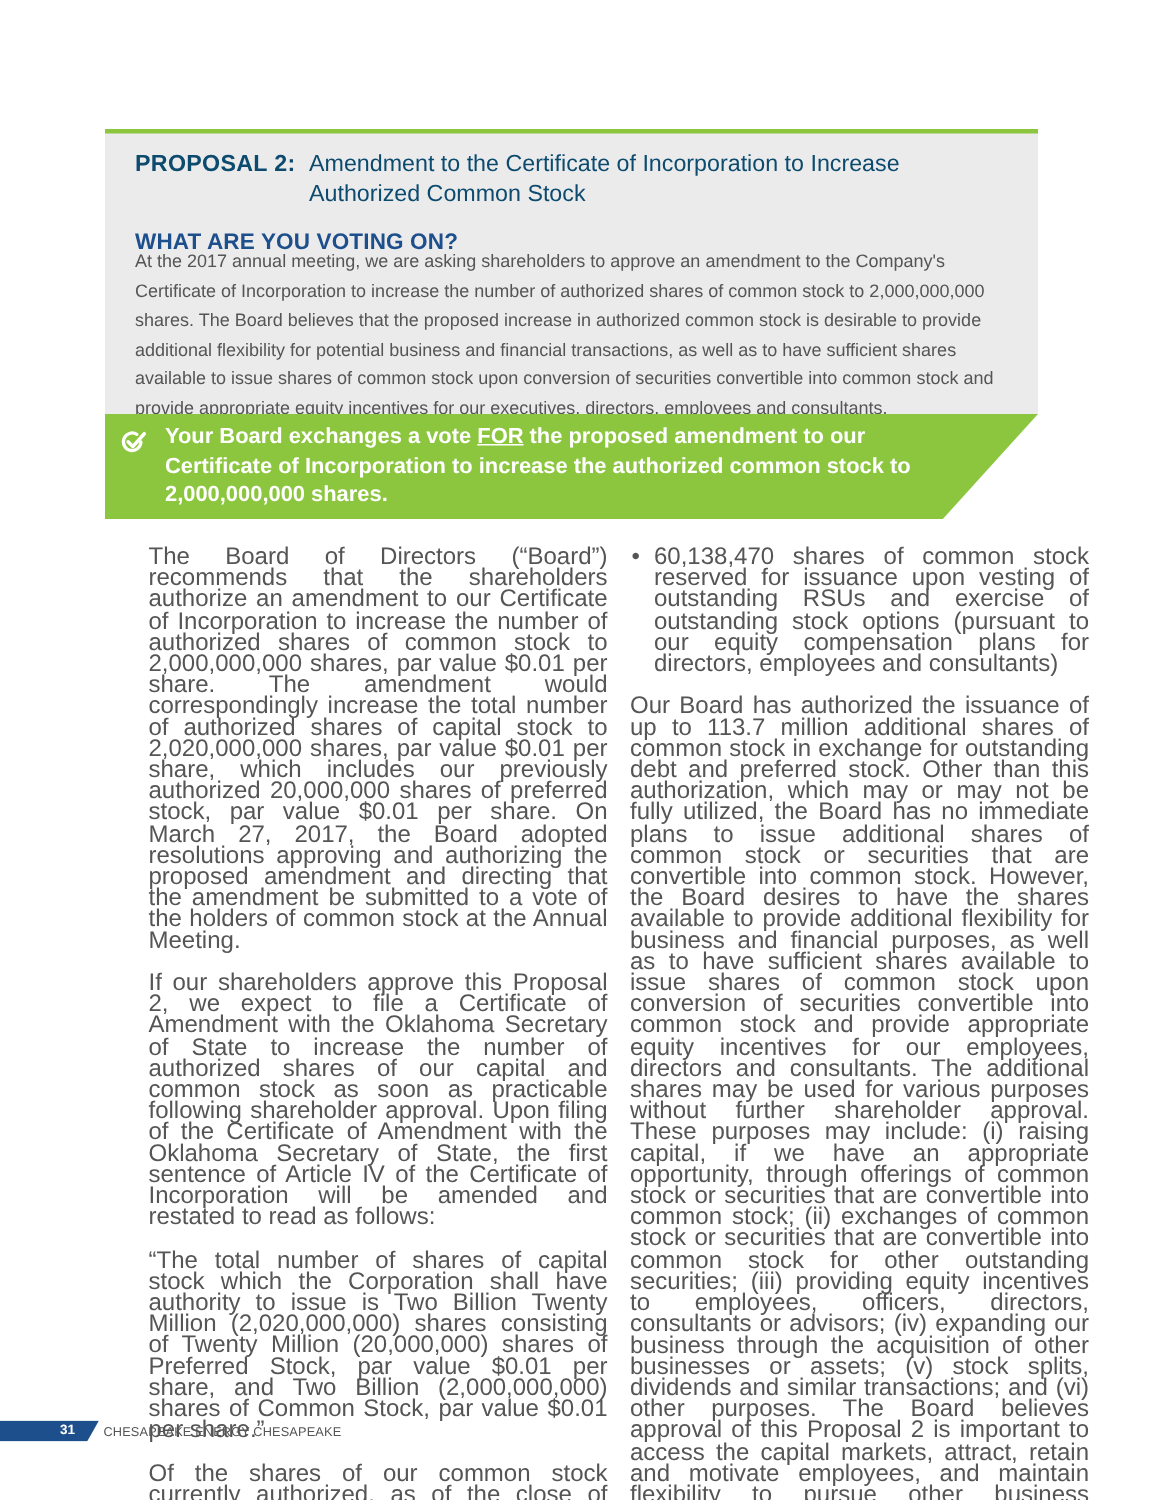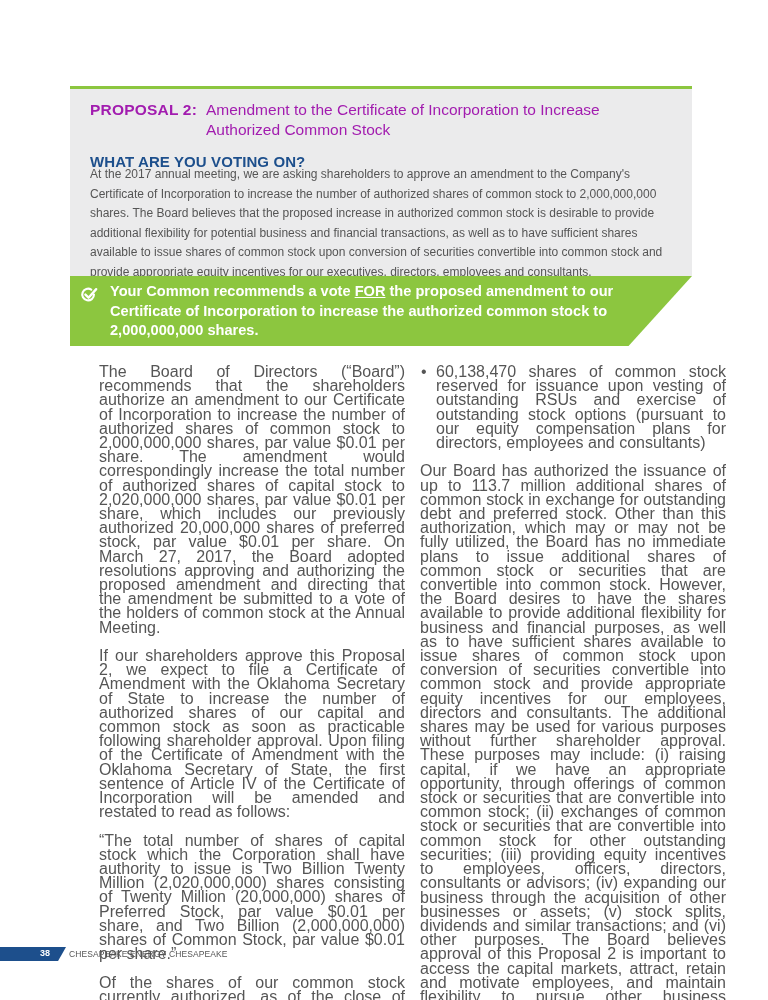--- a/index.html
+++ b/index.html
@@ -10,21 +10,21 @@
     color: #555555;
   }
   .gray-box {
     position: absolute; left: 70px; top: 86px; width: 622px; height: 190px;
     background: #ebebec;
     border-top: 3px solid #8cc63f;
     box-sizing: border-box;
   }
   .proposal-title {
     position: absolute; left: 20px; top: 11px; width: 590px;
-    font-size: 15.5px; line-height: 20px; color: #a21caf;
+    font-size: 15.5px; line-height: 20px; color: #0c4a6e;
   }
   .proposal-title .label {
     font-weight: bold; letter-spacing: 0.2px; display: inline-block; width: 116px; vertical-align: top;
   }
   .proposal-title .text { display: inline-block; width: 470px; vertical-align: top; }
   .voting-head {
     position: absolute; left: 20px; top: 64px;
     font-size: 15px; font-weight: bold; color: #1d4f8c; letter-spacing: 0.1px;
   }
   .voting-body {
@@ -81,35 +81,35 @@
   </div>
   <div class="voting-head">WHAT ARE YOU VOTING ON?</div>
   <div class="voting-body">At the 2017 annual meeting, we are asking shareholders to approve an amendment to the Company's Certificate of Incorporation to increase the number of authorized shares of common stock to 2,000,000,000 shares. The Board believes that the proposed increase in authorized common stock is desirable to provide additional flexibility for potential business and financial transactions, as well as to have sufficient shares available to issue shares of common stock upon conversion of securities convertible into common stock and provide appropriate equity incentives for our executives, directors, employees and consultants.</div>
 </div>
 
 <div class="green-banner">
   <svg class="check-icon" viewBox="0 0 20 20">
     <path d="M15.5 9.5 A6.5 6.5 0 1 1 12.5 4" fill="none" stroke="#ffffff" stroke-width="2.4" stroke-linecap="round"></path>
     <path d="M6 9.5 L9.5 13 L18 3.5" fill="none" stroke="#ffffff" stroke-width="2.6" stroke-linecap="round" stroke-linejoin="round"></path>
   </svg>
-  <div class="banner-text"><span>Your Common recommends a vote </span><span class="for">FOR</span><span> the proposed amendment to our Certificate of Incorporation to increase the authorized common stock to 2,000,000,000 shares.</span></div>
+  <div class="banner-text"><span>Your Board exchanges a vote </span><span class="for">FOR</span><span> the proposed amendment to our Certificate of Incorporation to increase the authorized common stock to 2,000,000,000 shares.</span></div>
 </div>
 
 <div class="col col-left">
   <p>The Board of Directors (“Board”) recommends that the shareholders authorize an amendment to our Certificate of Incorporation to increase the number of authorized shares of common stock to 2,000,000,000 shares, par value $0.01 per share. The amendment would correspondingly increase the total number of authorized shares of capital stock to 2,020,000,000 shares, par value $0.01 per share, which includes our previously authorized 20,000,000 shares of preferred stock, par value $0.01 per share. On March 27, 2017, the Board adopted resolutions approving and authorizing the proposed amendment and directing that the amendment be submitted to a vote of the holders of common stock at the Annual Meeting.</p>
   <p>If our shareholders approve this Proposal 2, we expect to file a Certificate of Amendment with the Oklahoma Secretary of State to increase the number of authorized shares of our capital and common stock as soon as practicable following shareholder approval. Upon filing of the Certificate of Amendment with the Oklahoma Secretary of State, the first sentence of Article IV of the Certificate of Incorporation will be amended and restated to read as follows:</p>
   <p>“The total number of shares of capital stock which the Corporation shall have authority to issue is Two Billion Twenty Million (2,020,000,000) shares consisting of Twenty Million (20,000,000) shares of Preferred Stock, par value $0.01 per share, and Two Billion (2,000,000,000) shares of Common Stock, par value $0.01 per share.”</p>
   <p>Of the shares of our common stock currently authorized, as of the close of business on the record date, there were 908,034,878 shares of common stock issued, including 1,186,008 treasury shares. In addition, as of the record date, there were:</p>
   <ul>
   </ul>
 </div>
 
 <div class="col col-right">
   <ul>
     <li>60,138,470 shares of common stock reserved for issuance upon vesting of outstanding RSUs and exercise of outstanding stock options (pursuant to our equity compensation plans for directors, employees and consultants)</li>
   </ul>
   <p>Our Board has authorized the issuance of up to 113.7 million additional shares of common stock in exchange for outstanding debt and preferred stock. Other than this authorization, which may or may not be fully utilized, the Board has no immediate plans to issue additional shares of common stock or securities that are convertible into common stock. However, the Board desires to have the shares available to provide additional flexibility for business and financial purposes, as well as to have sufficient shares available to issue shares of common stock upon conversion of securities convertible into common stock and provide appropriate equity incentives for our employees, directors and consultants. The additional shares may be used for various purposes without further shareholder approval. These purposes may include: (i) raising capital, if we have an appropriate opportunity, through offerings of common stock or securities that are convertible into common stock; (ii) exchanges of common stock or securities that are convertible into common stock for other outstanding securities; (iii) providing equity incentives to employees, officers, directors, consultants or advisors; (iv) expanding our business through the acquisition of other businesses or assets; (v) stock splits, dividends and similar transactions; and (vi) other purposes. The Board believes approval of this Proposal 2 is important to access the capital markets, attract, retain and motivate employees, and maintain flexibility to pursue other business opportunities integral to our growth and success and that a failure to approve this Proposal could adversely affect our ability to meet these goals.</p>
   <p>On April 3, 2016, the Board adopted resolutions approving and authorizing an increase in the number of authorized shares of</p>
 </div>
 
 <div class="footer-tab"></div>
-<div class="page-num">38</div>
+<div class="page-num">31</div>
 <div class="footer-company">CHESAPEAKE ENERGY CHESAPEAKE</div>
 
 </body></html>

